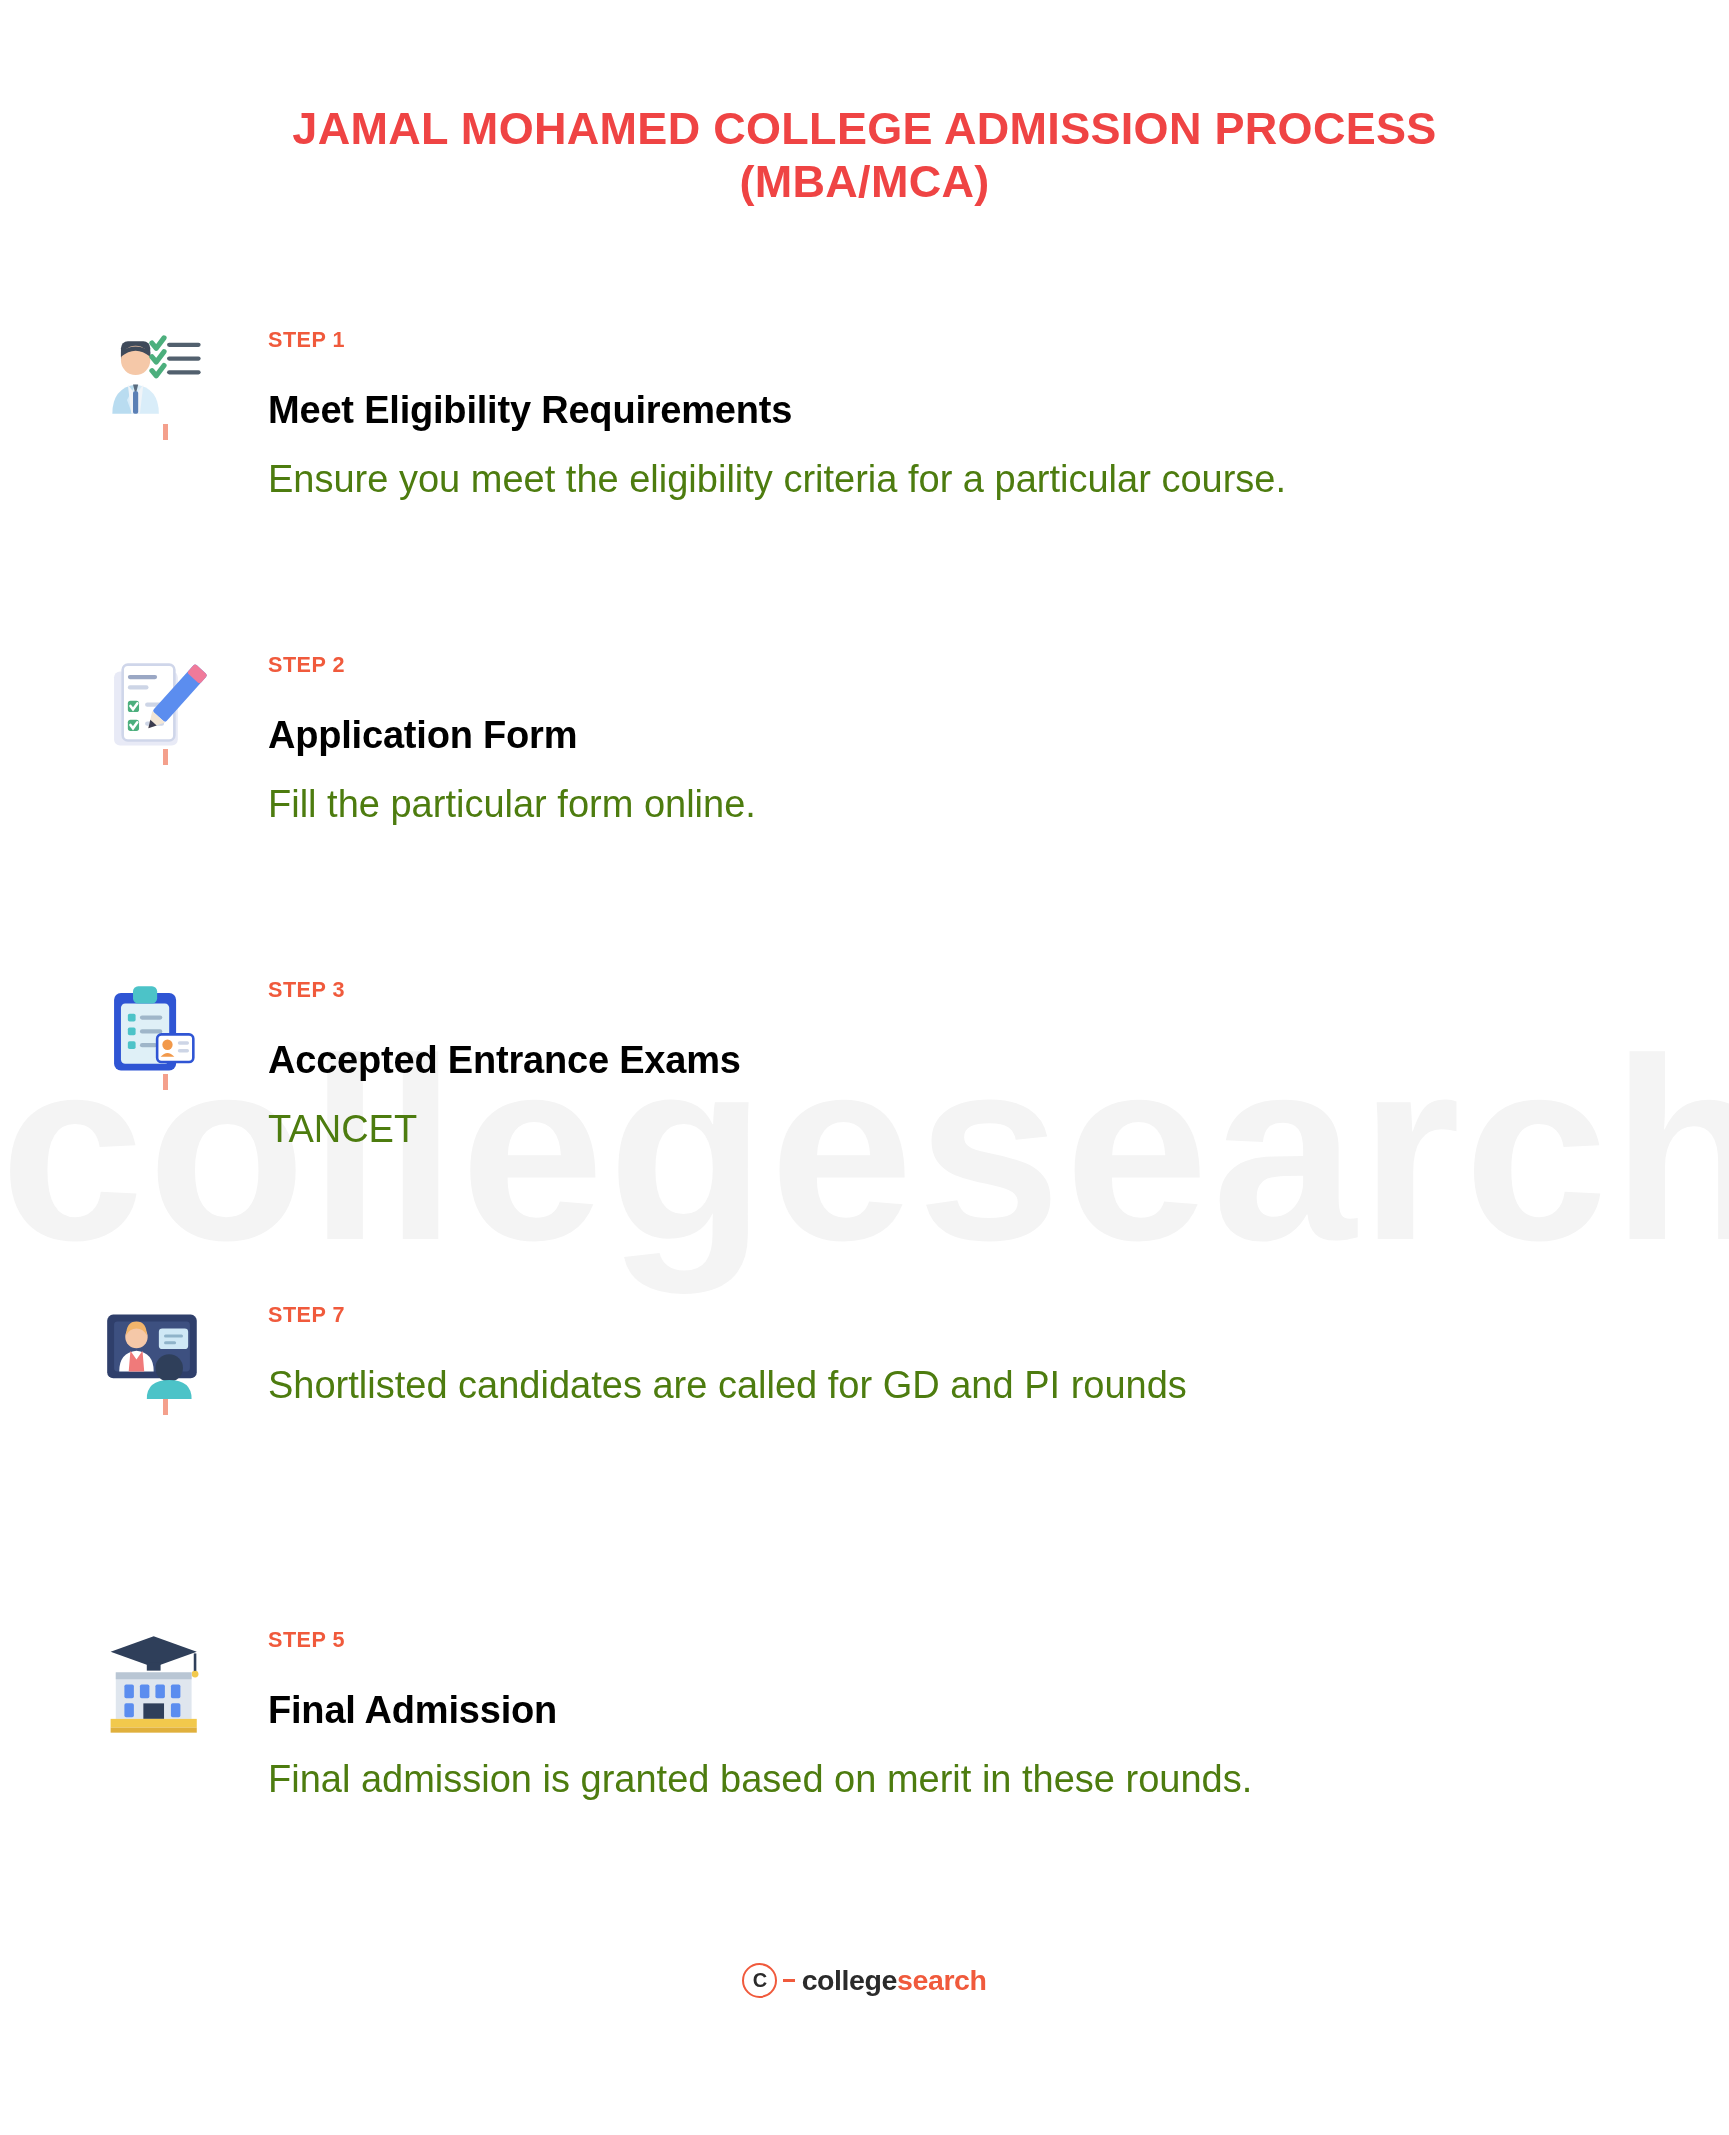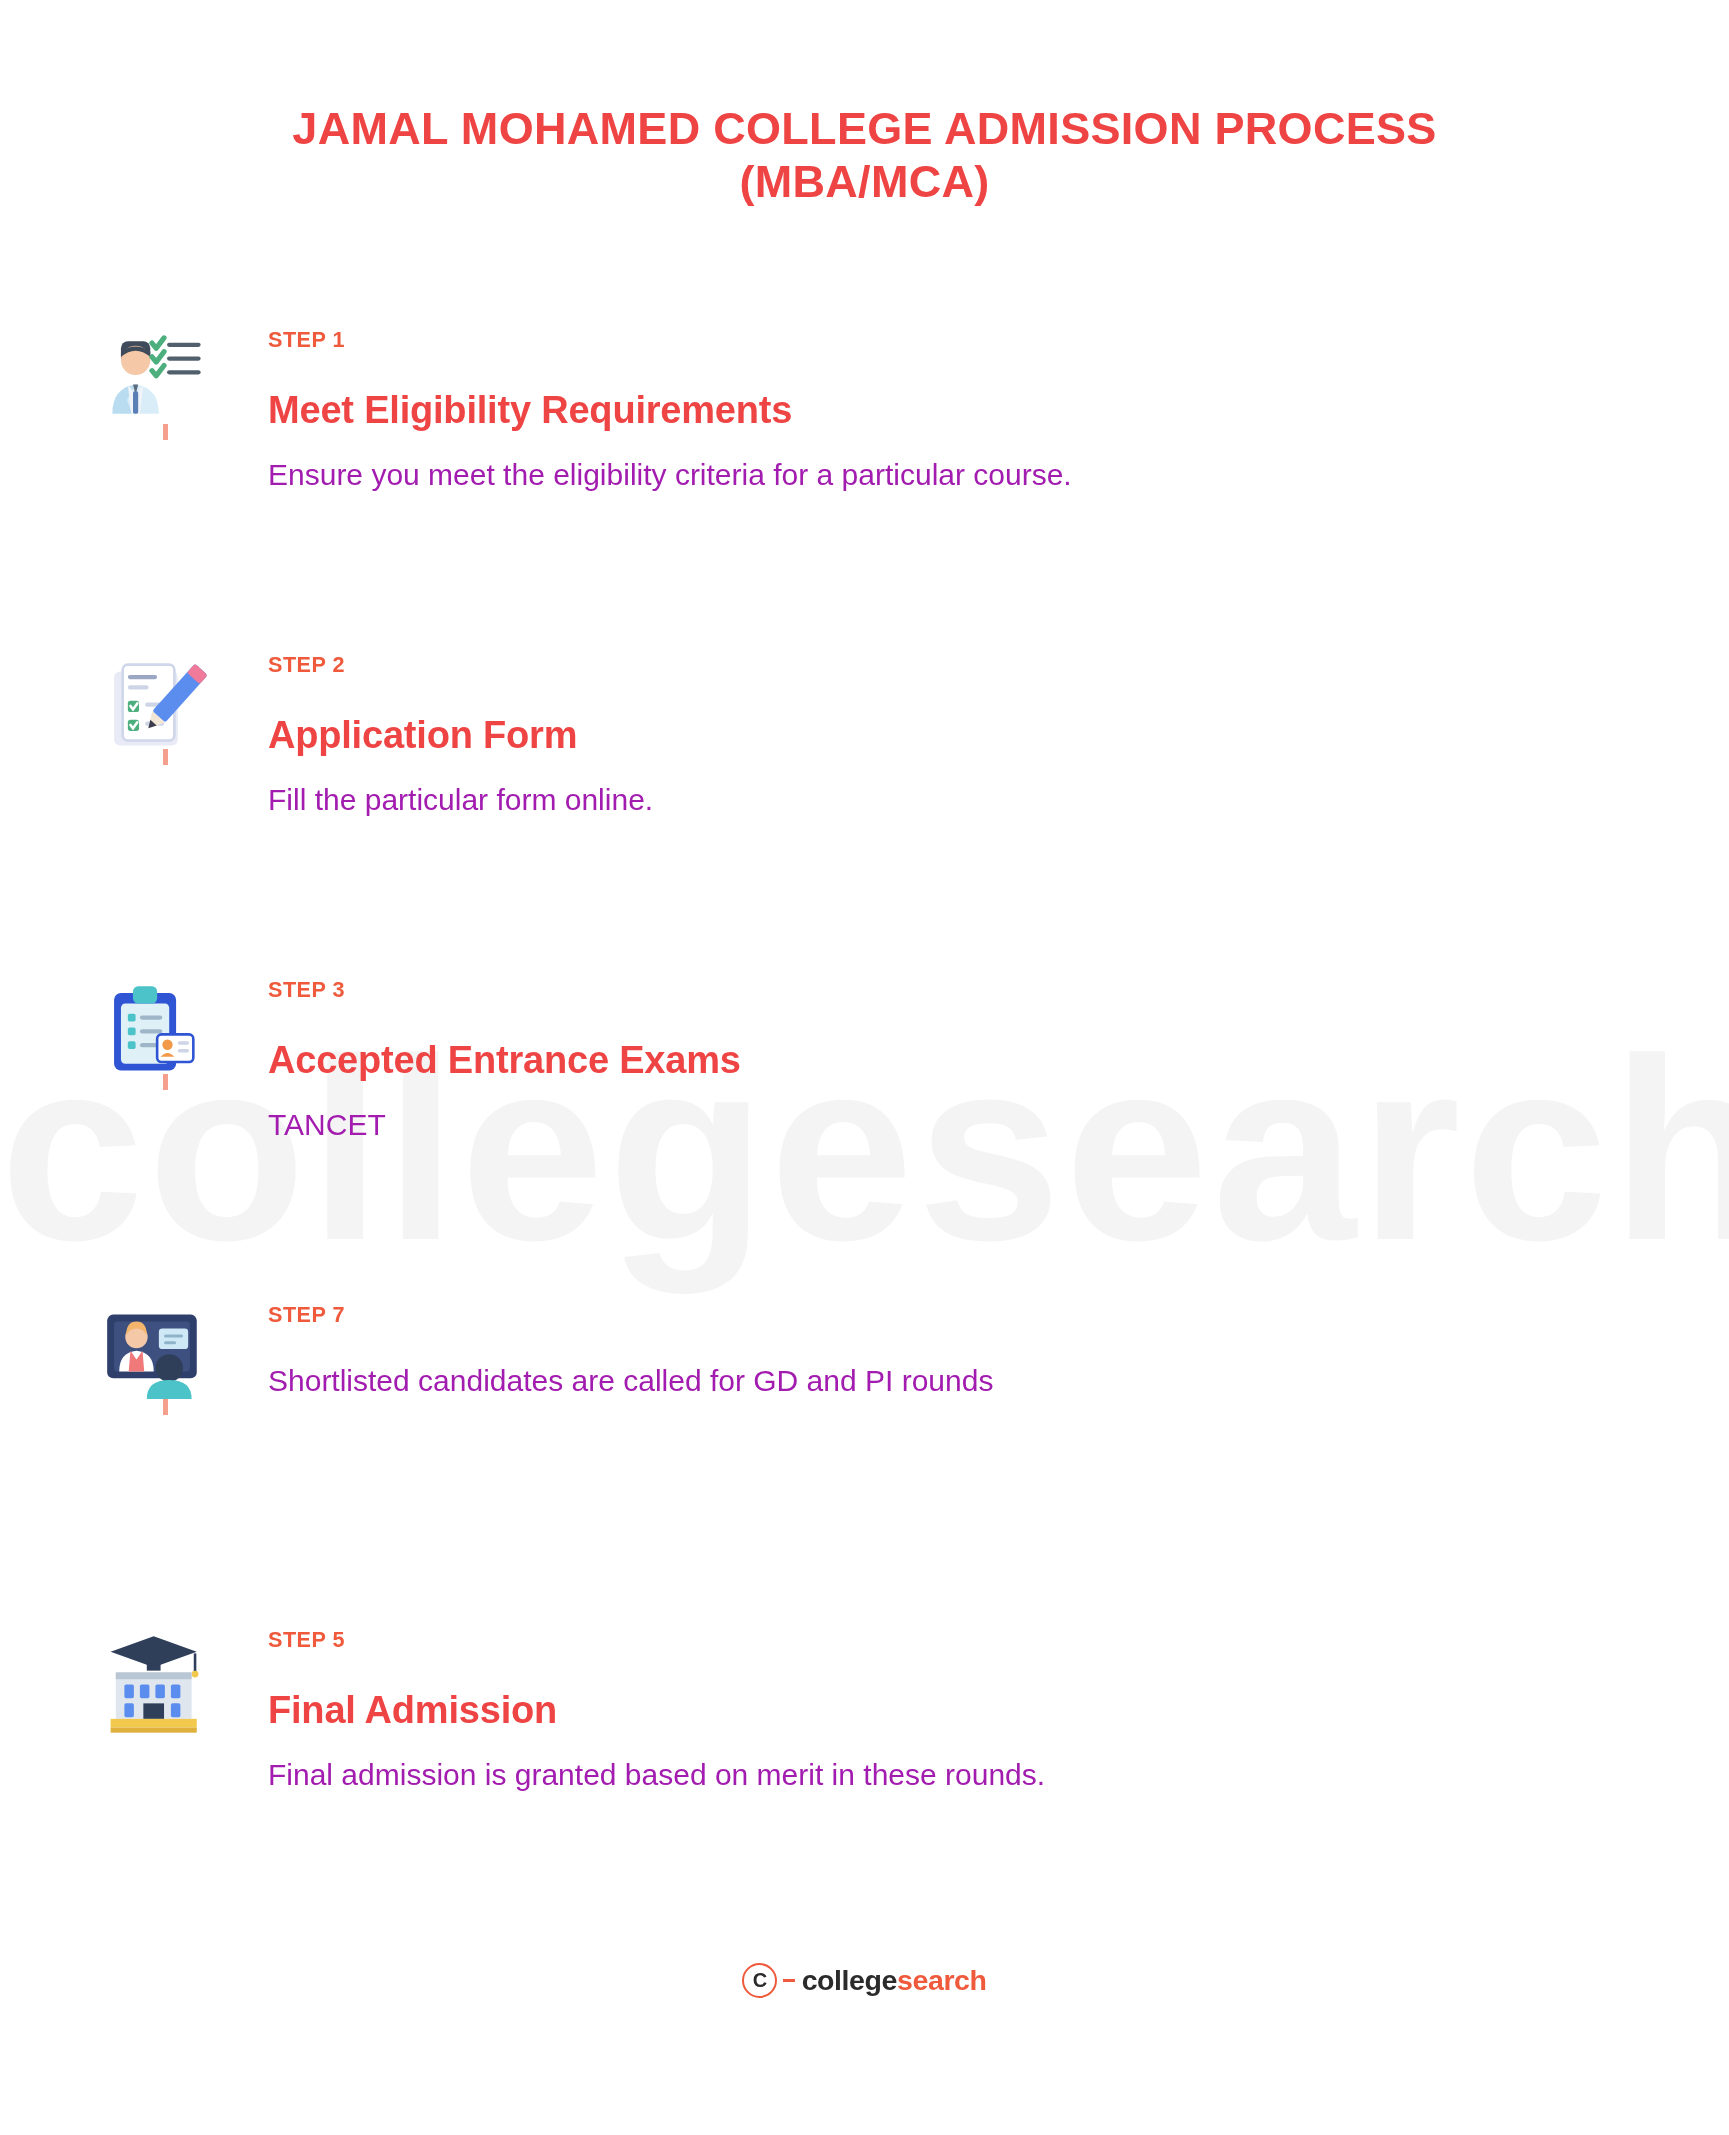--- a/index.html
+++ b/index.html
@@ -86,29 +86,29 @@
   .text-col { padding-left: 104px; padding-top: 5.2px; }
 
   .step-label {
     color: #f05a3c;
     font-size: 21.6px;
     font-weight: 700;
     letter-spacing: 0.5px;
     margin-bottom: 36px;
   }
   .step-title {
-    color: #ef4444;
+    color: #000000;
     font-size: 38px;
     font-weight: 700;
     margin-bottom: 26px;
     letter-spacing: -0.2px;
   }
   .step-desc {
-    color: #a21caf;
-    font-size: 30px;
+    color: #4d7c0f;
+    font-size: 38px;
     font-weight: 400;
   }
 
   .icon-wrap { width: 112px; height: 112px; position: relative; }
   svg { display: block; }
 
   
   .footer {
     position: absolute;
     left: 0;

